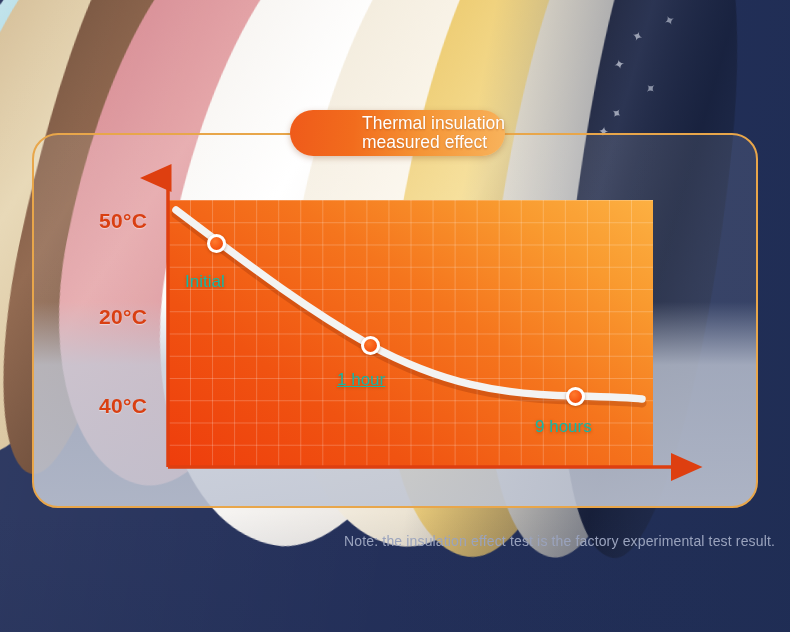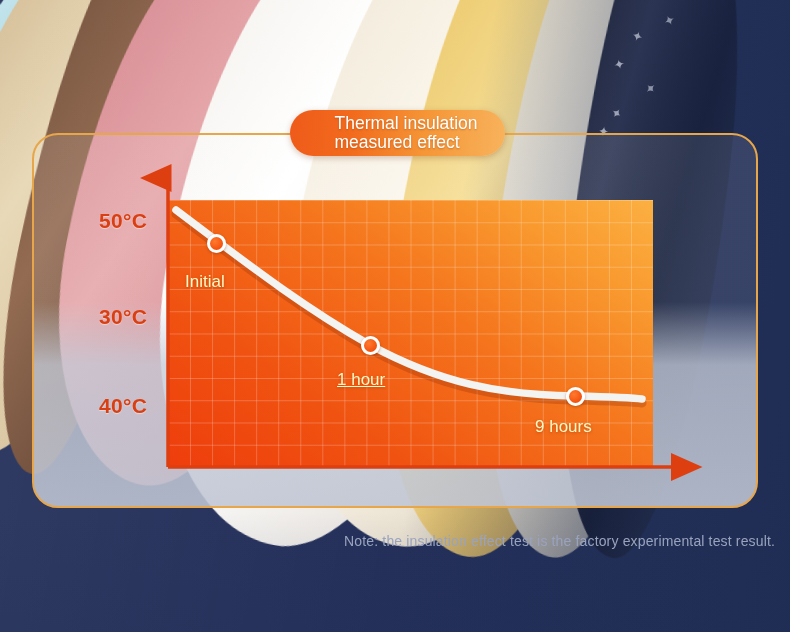--- a/index.html
+++ b/index.html
@@ -71,21 +71,21 @@
     box-sizing:border-box;
     overflow:hidden;
   }
 
   
   .title-pill{
     position:absolute;left:290px;top:110px;width:215px;height:46px;
     border-radius:23px;
     background:linear-gradient(95deg,#ef5a1a 0%,#f26c1d 30%,#f59536 62%,#f8b35c 100%);
     box-shadow:0 2px 6px rgba(120,50,10,.28);
-    display:flex;align-items:center;justify-content:center;
+    display:flex;align-items:center;justify-content:flex-end;
     padding-left:17px;box-sizing:border-box;
   }
   .title-pill .t{
     color:#fff;font-size:17.5px;line-height:19px;font-weight:400;
     text-shadow:0 1px 2px rgba(150,60,10,.45);
     white-space:pre-line;
   }
 
   
   .chart{position:absolute;left:0;top:0;width:648px;height:632px;pointer-events:none;}
@@ -103,21 +103,21 @@
     background-size:22.05px 22.25px;
   }
 
   .ylabel{
     position:absolute;color:#d93f12;font-weight:bold;font-size:21px;
     letter-spacing:.3px;
     text-shadow:0 1px 1px rgba(255,255,255,.45);
   }
 
   .ptlabel{
-    position:absolute;color:#fef9c3;font-size:17px;
+    position:absolute;color:#14b8a6;font-size:17px;
     text-shadow:0 1px 3px rgba(160,55,10,.55);
     white-space:nowrap;
   }
 
   .marker{
     position:absolute;width:19px;height:19px;border-radius:50%;
     background:radial-gradient(circle at 38% 34%,#ff7a2e 0%,#f4520f 70%,#e84709 100%);
     border:3.5px solid #ffffff;box-sizing:border-box;
     box-shadow:0 1px 3px rgba(130,45,5,.45);
   }
@@ -175,21 +175,21 @@
 
       <line x1="168" y1="467" x2="168" y2="178" stroke="#de3f10" stroke-width="3.5" marker-end="url(#arrUp)"></line>
 
       <line x1="168" y1="467" x2="678" y2="467" stroke="#de3f10" stroke-width="3.5" marker-end="url(#arrRight)"></line>
 
       <path d="M176,210 C 245,262 300,305 370,345 C 440,383 500,395 575,396 C 615,397 635,398 642,399" fill="none" stroke="rgba(150,45,5,0.30)" stroke-width="9" stroke-linecap="round" transform="translate(0,4)"></path>
       <path d="M176,210 C 245,262 300,305 370,345 C 440,383 500,395 575,396 C 615,397 635,398 642,399" fill="none" stroke="#f3f3f2" stroke-width="7.5" stroke-linecap="round"></path>
     </svg>
 
     <div class="ylabel" style="left:99px;top:209px;">50°C</div>
-    <div class="ylabel" style="left:99px;top:305px;">30°C</div>
+    <div class="ylabel" style="left:99px;top:305px;">20°C</div>
     <div class="ylabel" style="left:99px;top:394px;">40°C</div>
 
     <div class="marker" style="left:207px;top:234px;"></div>
     <div class="marker" style="left:361px;top:336px;"></div>
     <div class="marker" style="left:566px;top:387px;"></div>
 
     <div class="ptlabel" style="left:185px;top:272px;">Initial</div>
     <div class="ptlabel" style="left:337px;top:370px;text-decoration:underline;">1 hour</div>
     <div class="ptlabel" style="left:535px;top:417px;">9 hours</div>
   </div>

